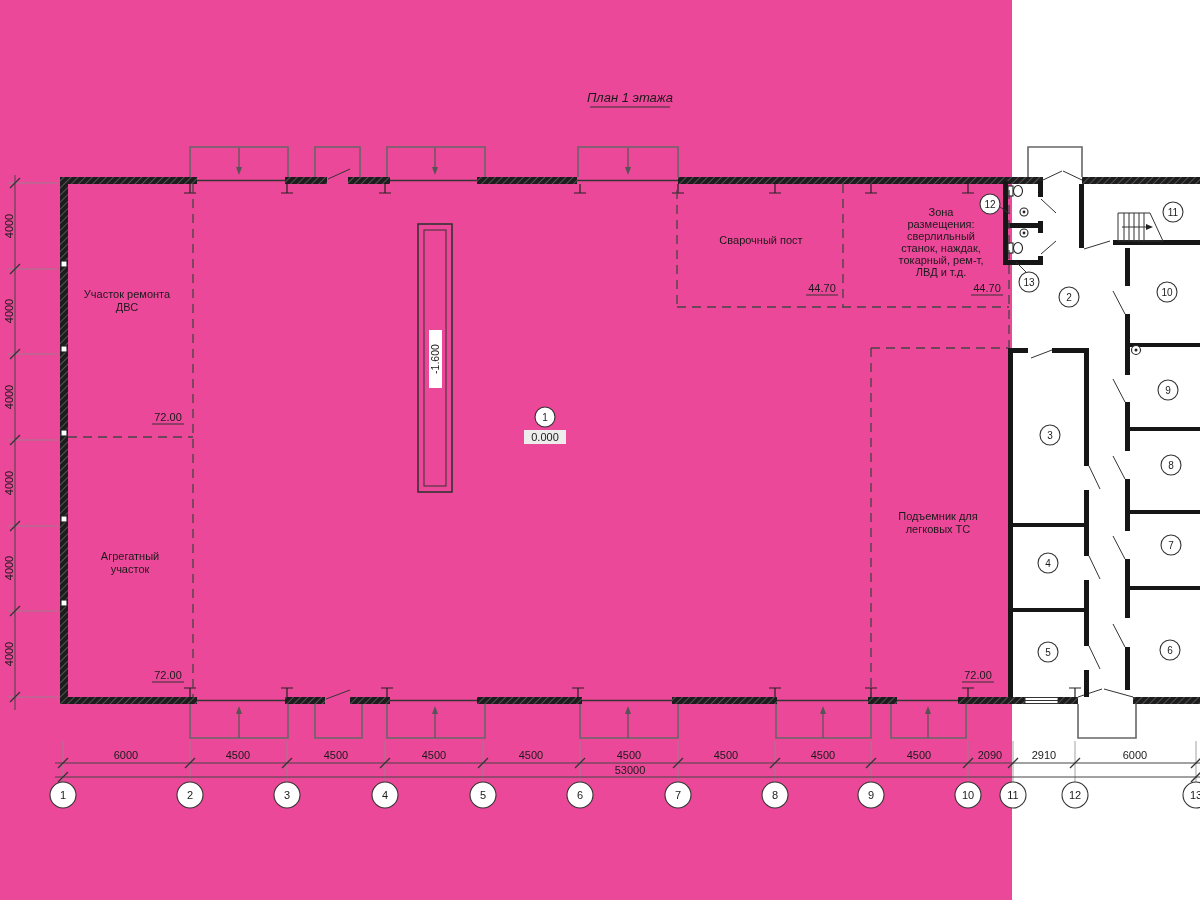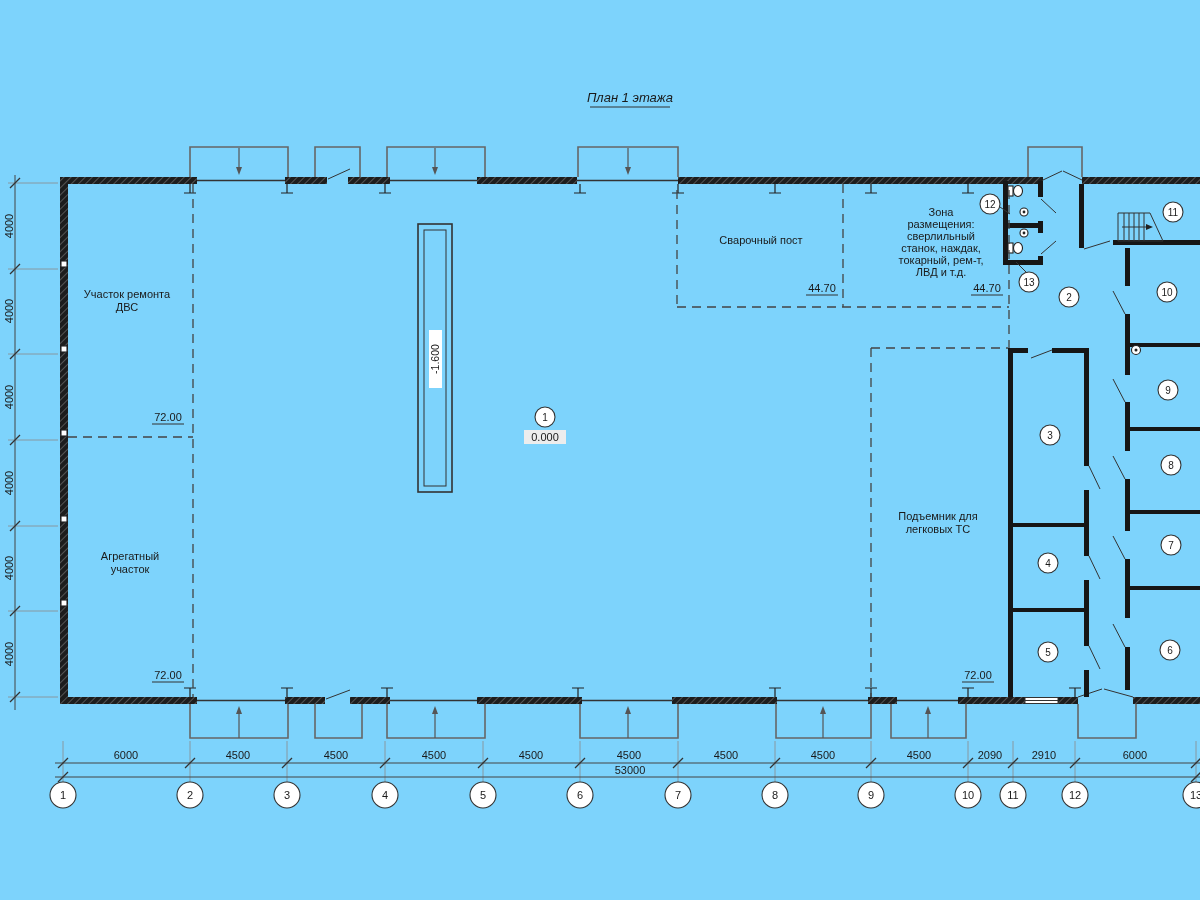--- a/index.html
+++ b/index.html
@@ -1,16 +1,16 @@
 <!DOCTYPE html>
 <html><head>
 <meta charset="utf-8">
 <style>
   html,body{margin:0;padding:0;background:#fff;width:1200px;height:900px;overflow:hidden;}
-  .plan-wrap{position:relative;width:1200px;height:900px;background:#7dd3fc;}
+  .plan-wrap{position:relative;width:1012px;height:900px;background:#ec4899;}
   svg text{font-family:"Liberation Sans","DejaVu Sans",sans-serif;fill:#1a1a1a;}
   .t11{font-size:11px;}
   .t10{font-size:10px;}
   .t105{font-size:10.5px;}
   .ttl{font-size:13px;font-style:italic;}
   .thin{stroke:#333;stroke-width:1;fill:none;}
   .leaf{stroke:#333;stroke-width:1.4;fill:none;}
   .ext{stroke:#8a8a8a;stroke-width:0.8;fill:none;}
   .dim{stroke:#444;stroke-width:1;fill:none;}
   .tick{stroke:#333;stroke-width:1.3;fill:none;}

